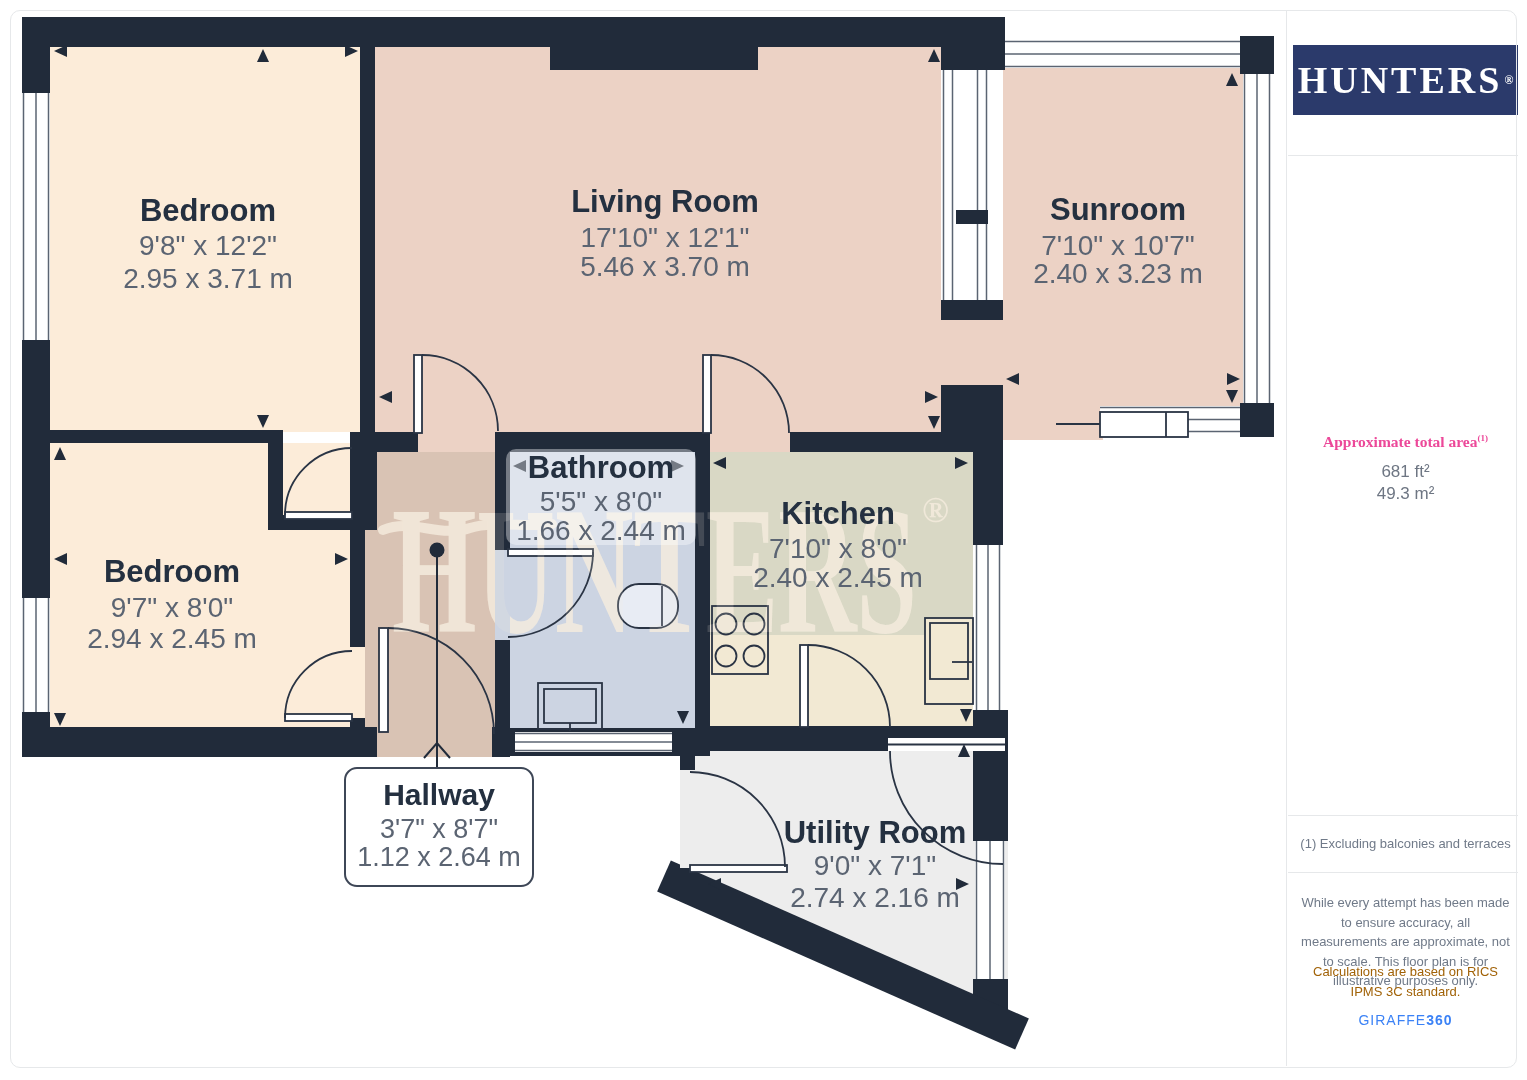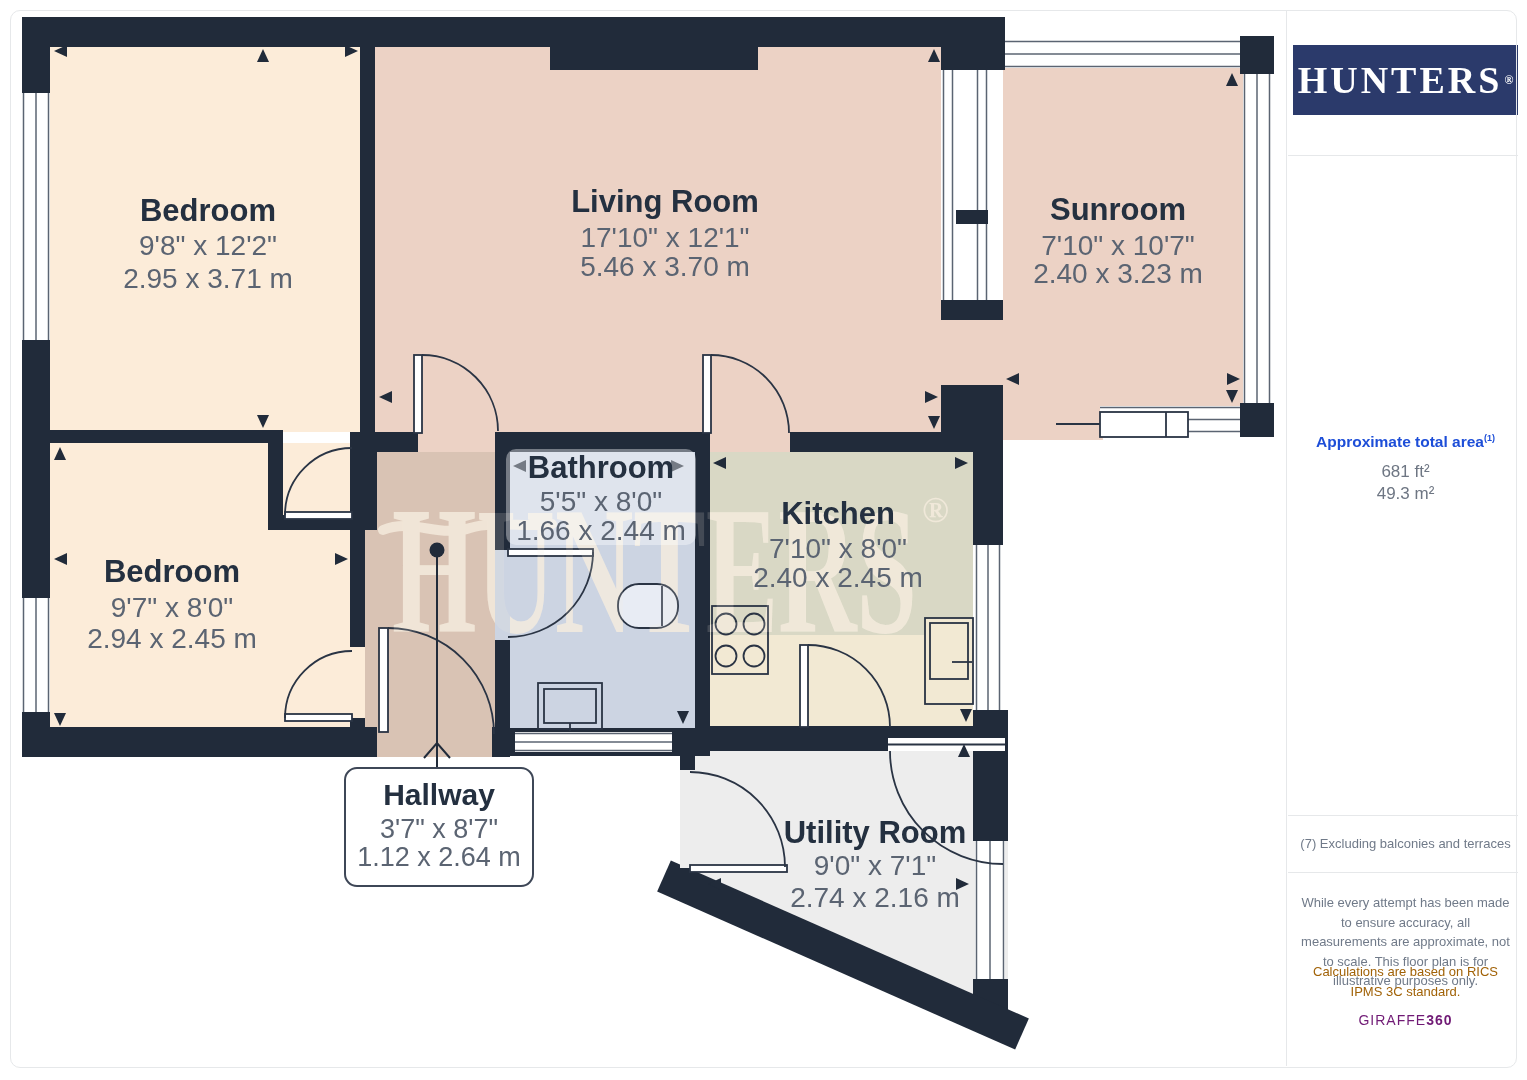--- a/index.html
+++ b/index.html
@@ -17,31 +17,31 @@
   
   .sidebar{position:absolute;left:1286px;top:10px;width:231px;height:1056px;
            border-left:1px solid #e6e8ea;}
   .logo{position:absolute;left:6px;top:35px;width:225px;height:70px;background:#2b3a6b;
         color:#ffffff;display:flex;align-items:center;justify-content:center;
         font-family:"Liberation Serif",serif;font-weight:bold;font-size:38px;letter-spacing:3px;}
   .logo .reg{font-size:12px;vertical-align:super;margin-left:2px;letter-spacing:0;}
   .sb-divider{position:absolute;left:1px;width:230px;border-top:1px solid #e6e8ea;}
   .d1{top:145px;} .d2{top:805px;} .d3{top:862px;}
   .area-block{position:absolute;left:6px;top:423px;width:225px;text-align:center;color:#6e7683;}
-  .area-title{font-size:15.5px;font-weight:bold;color:#1d4ed8;margin-bottom:10px;}
+  .area-title{font-size:15.5px;font-weight:bold;color:#ec4899;margin-bottom:10px;font-family:Liberation Serif, serif;}
   .area-title sup{font-size:9px;}
   .area-val{font-size:17px;line-height:22px;}
   .footnote{position:absolute;left:6px;top:826px;width:225px;text-align:center;
             font-size:13px;color:#707a89;}
   .disclaimer{position:absolute;left:13px;top:883px;width:211px;text-align:center;
               font-size:13px;line-height:19.5px;color:#707a89;}
   .standard{position:absolute;left:13px;top:952px;width:211px;text-align:center;
             font-size:13px;line-height:19.5px;color:#a16207;}
   .credit{position:absolute;left:6px;top:1002px;width:225px;text-align:center;
-          font-size:14px;letter-spacing:1px;color:#701a75;}
+          font-size:14px;letter-spacing:1px;color:#3b82f6;}
   .credit .b{font-weight:bold;}
 </style>
 </head>
 <body>
 
 <svg id="plan" width="1285" height="1080" viewBox="0 0 1285 1080">
 
   <g>
     <rect x="50" y="47" width="310" height="385" fill="#fcecd9"></rect>
     <rect x="375" y="47" width="566" height="385" fill="#ecd2c5"></rect>
@@ -326,20 +326,20 @@
   </div>
   <div class="sb-divider d1"></div>
 
   <div class="area-block">
     <div class="area-title"><span>Approximate total area</span><sup>(1)</sup></div>
     <div class="area-val">681 ft²</div>
     <div class="area-val">49.3 m²</div>
   </div>
 
   <div class="sb-divider d2"></div>
-  <div class="footnote">(7) Excluding balconies and terraces</div>
+  <div class="footnote">(1) Excluding balconies and terraces</div>
   <div class="sb-divider d3"></div>
   <div class="disclaimer">While every attempt has been made to ensure accuracy, all measurements are approximate, not to scale. This floor plan is for illustrative purposes only.</div>
   <div class="standard">Calculations are based on RICS IPMS 3C standard.</div>
   <div class="credit"><span>GIRAFFE</span><span class="b">360</span></div>
 </div>
 
 <div class="frame"></div>
 
 </body></html>

